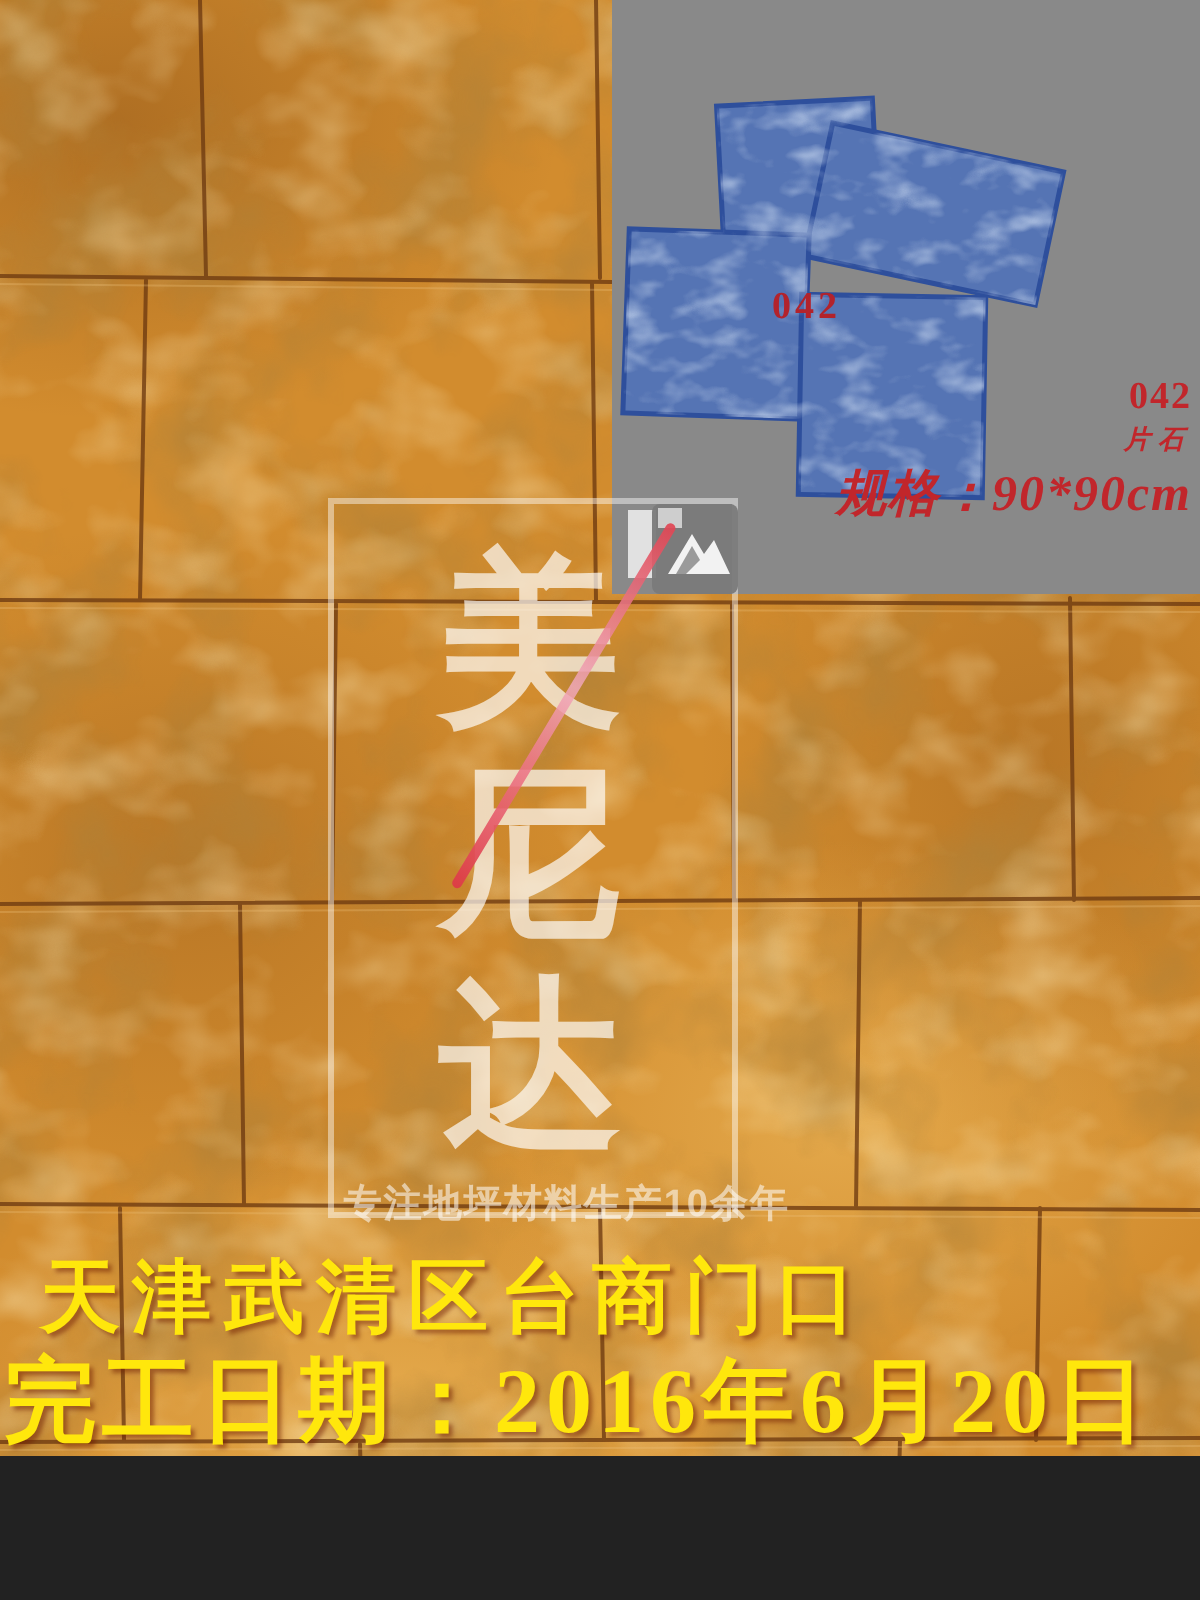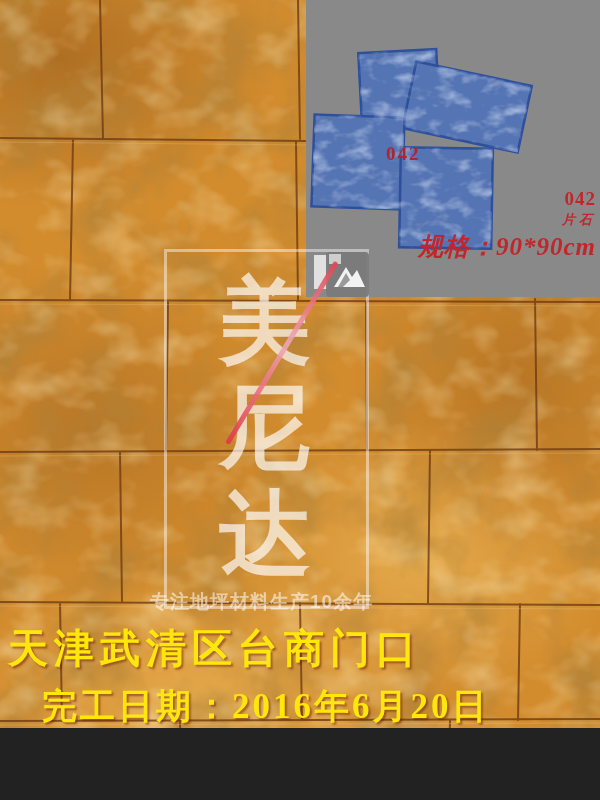--- a/index.html
+++ b/index.html
@@ -47,29 +47,29 @@
     position:absolute;left:334px;top:262px;width:5px;height:212px;
     transform:rotate(31deg);transform-origin:top center;border-radius:3px;
     background:linear-gradient(to bottom,
       rgba(224,69,83,0.92) 0%,
       rgba(240,169,187,0.85) 45%,
       rgba(238,120,140,0.85) 65%,
       rgba(221,59,70,0.95) 100%);
   }
   .tagline{
     position:absolute;left:150px;top:589px;width:245px;
-    text-align:left;color:rgba(255,255,255,0.55);
+    text-align:right;color:rgba(255,255,255,0.55);
     font-size:19px;letter-spacing:1px;font-weight:bold;
   }
   
   .caption{position:absolute;left:0;top:621px;width:600px;color:#ffe70c;
     font-family:"Liberation Serif","DejaVu Serif",serif;font-weight:bold;
     text-shadow:2px 2px 2px rgba(110,25,0,0.5);}
-  .caption .l1{position:absolute;left:8px;top:0;font-size:40px;letter-spacing:6px;white-space:nowrap;}
-  .caption .l2{position:absolute;left:2px;top:62px;font-size:35px;letter-spacing:3px;white-space:nowrap;margin-left:40px;}
+  .caption .l1{position:absolute;left:20px;top:0;font-size:40px;letter-spacing:6px;white-space:nowrap;}
+  .caption .l2{position:absolute;left:2px;top:49px;font-size:46px;letter-spacing:3px;white-space:nowrap;}
 </style>
 </head>
 <body>
 
 <div class="stage">
 
   <svg class="bg" width="600" height="800" viewBox="0 0 600 800">
     <defs>
       <filter id="blotch" x="0%" y="0%" width="100%" height="100%">
         <feTurbulence type="fractalNoise" baseFrequency="0.016 0.013" numOctaves="4" seed="11"></feTurbulence>

